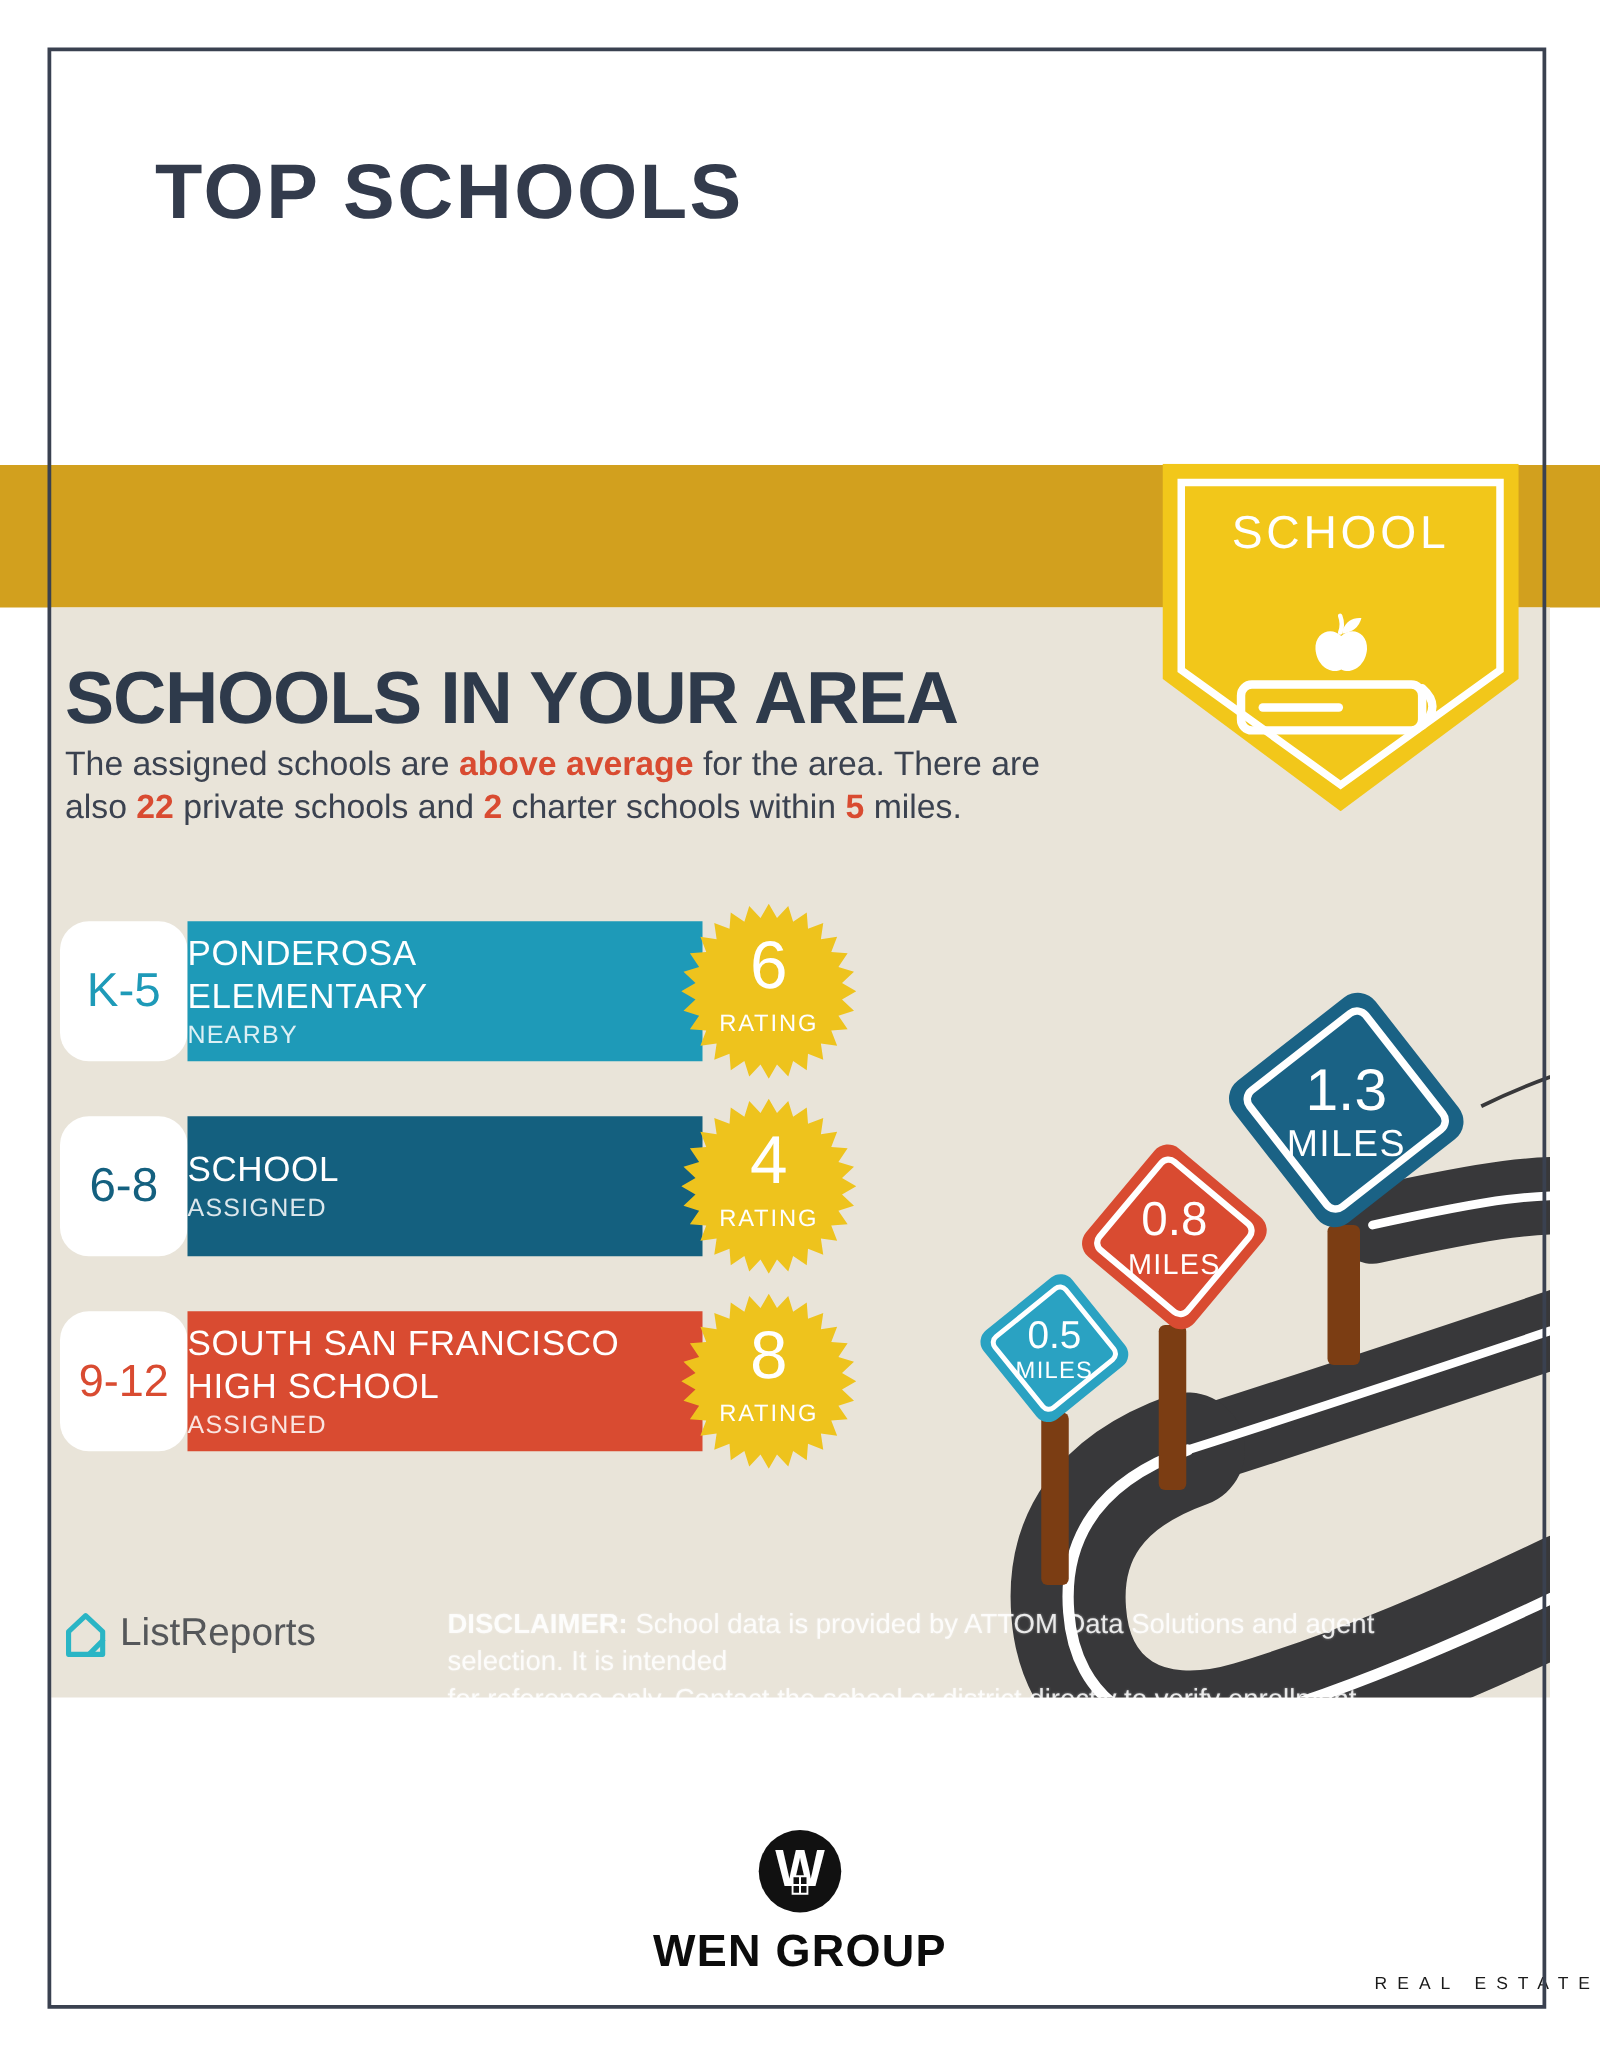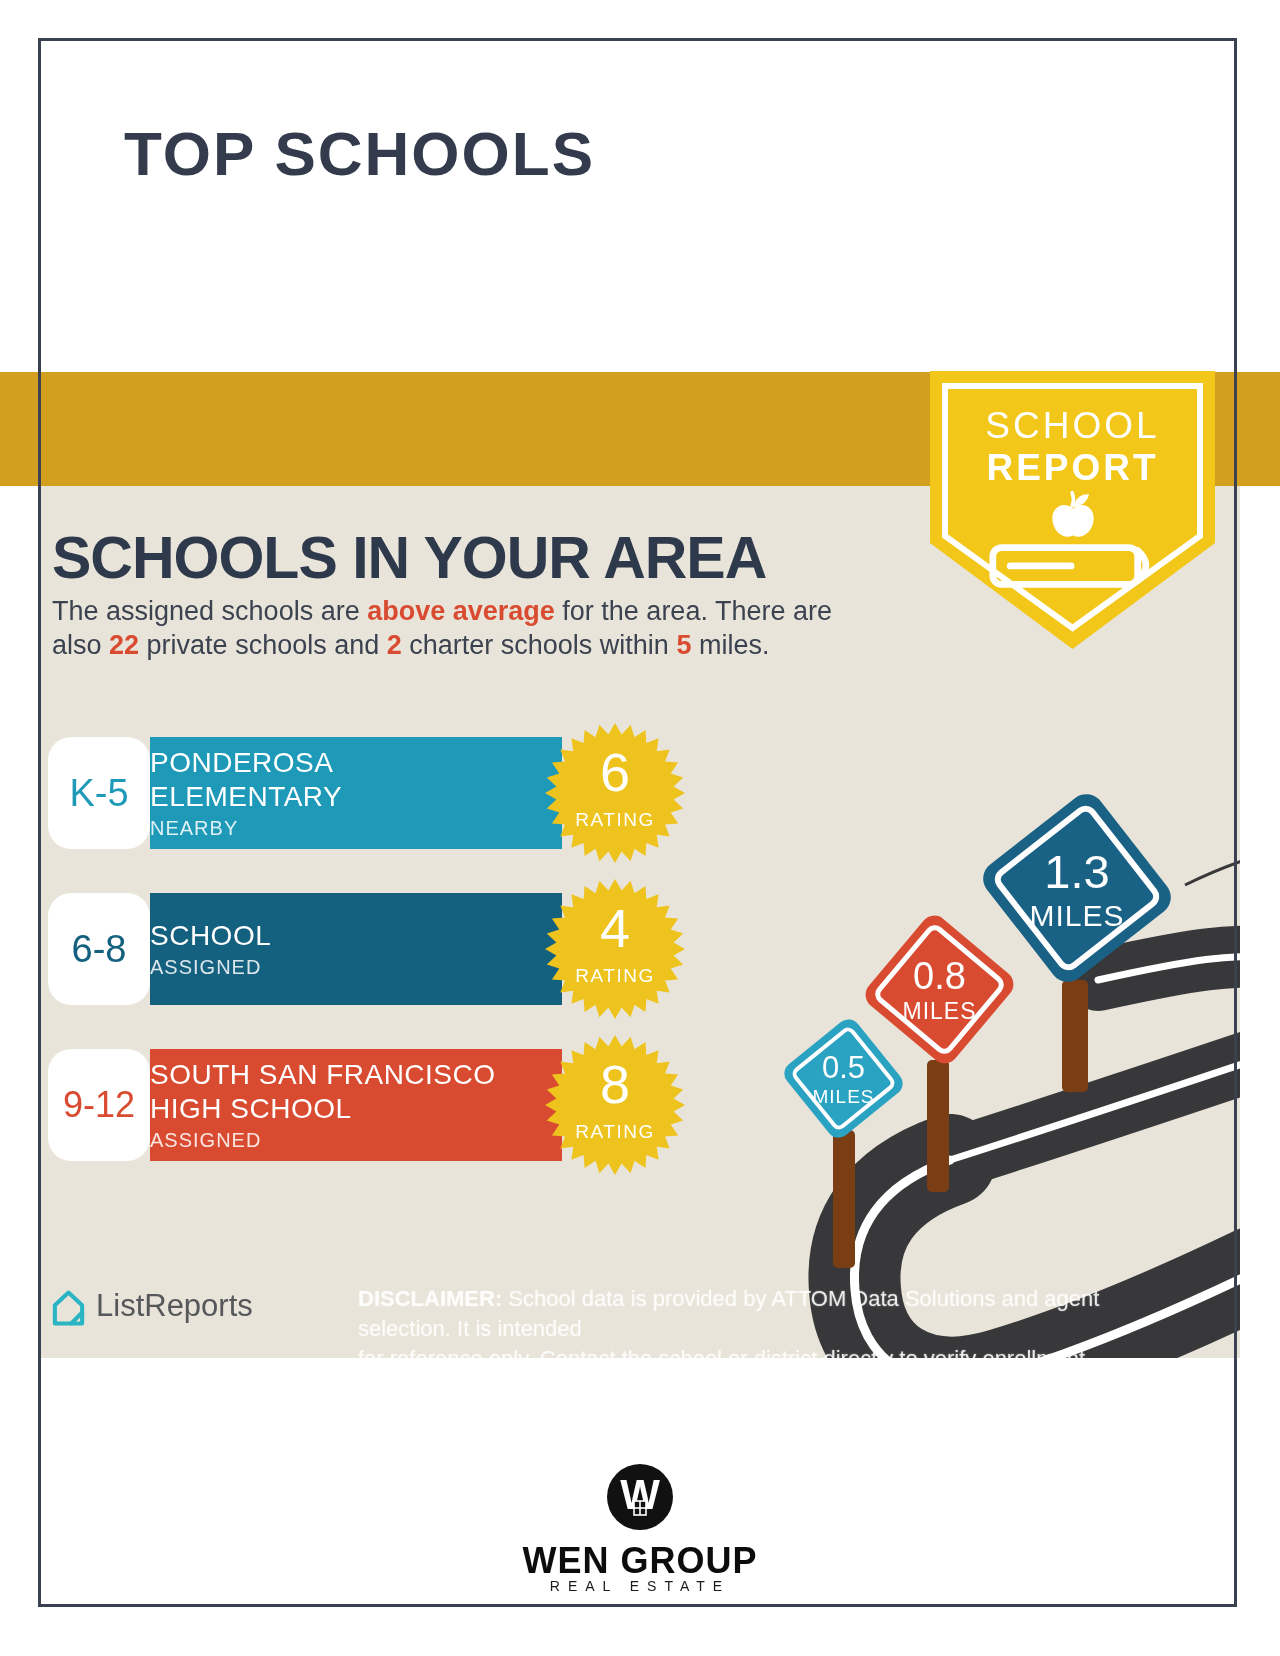--- a/index.html
+++ b/index.html
@@ -93,21 +93,21 @@
                 color:rgba(255,255,255,0.85); text-shadow:0 0 2px rgba(255,255,255,0.45); z-index:5; }
   .disclaimer .d-head { font-weight:bold; }
 
   
   .brand-circle { position:absolute; left:607px; top:1464px; width:66px; height:66px; border-radius:50%;
                   background:#111; z-index:3; display:flex; align-items:center; justify-content:center; }
   .brand-circle .monogram { color:#fff; font-size:42px; font-weight:bold; line-height:1; margin-top:-4px; }
   .brand-window { position:absolute; left:633px; top:1500px; z-index:4; }
   .brand-name { position:absolute; left:0; top:1540px; width:1280px; text-align:center;
                 font-size:36px; font-weight:bold; letter-spacing:1px; color:#0c0c0c; z-index:3; }
-  .brand-tagline { position:absolute; left:0; top:1578px; width:1280px; text-align:center;
+  .brand-tagline { position:absolute; left:0; top:1578px; width:1280px; text-align:right;
                    font-size:14px; letter-spacing:8px; color:#1a1a1a; z-index:3; }
 </style>
 </head>
 <body>
 
 <div id="page">
 
   <div class="title">TOP SCHOOLS</div>
 
   <div class="banner">
@@ -164,21 +164,20 @@
     </div>
   </div>
 
   <div class="report-badge">
     <svg width="285" height="278" viewBox="0 0 285 278">
       <path d="M0,0 H285 V172 L142.5,278 L0,172 Z" fill="#f2c71a"></path>
       <path d="M15,15 H270 V165 L142.5,257 L15,165 Z" fill="none" stroke="#ffffff" stroke-width="6"></path>
     </svg>
     <div class="badge-content">
       <div class="badge-line1">SCHOOL</div>
-      <div class="badge-line2">REPORT</div>
     </div>
     <svg class="badge-apple" viewBox="0 0 60 58">
       <path d="M29 4 q3 8 0 15" stroke="#fff" stroke-width="4" fill="none" stroke-linecap="round"></path>
       <path d="M31 17 Q36 5 48 6 Q45 18 31 20 Z" fill="#fff"></path>
       <path d="M30 22 C21 13 6 19 7 34 C8 48 20 57 30 52 C40 57 52 48 53 34 C54 19 39 13 30 22 Z" fill="#fff"></path>
     </svg>
     <svg class="badge-book" viewBox="0 0 176 52">
       <rect x="5" y="8" width="150" height="38" rx="9" stroke="#fff" stroke-width="7" fill="none"></rect>
       <path d="M155 11 q17 15 0 31" stroke="#fff" stroke-width="7" fill="none" stroke-linecap="round"></path>
       <line x1="23" y1="27" x2="86" y2="27" stroke="#fff" stroke-width="7" stroke-linecap="round"></line>

